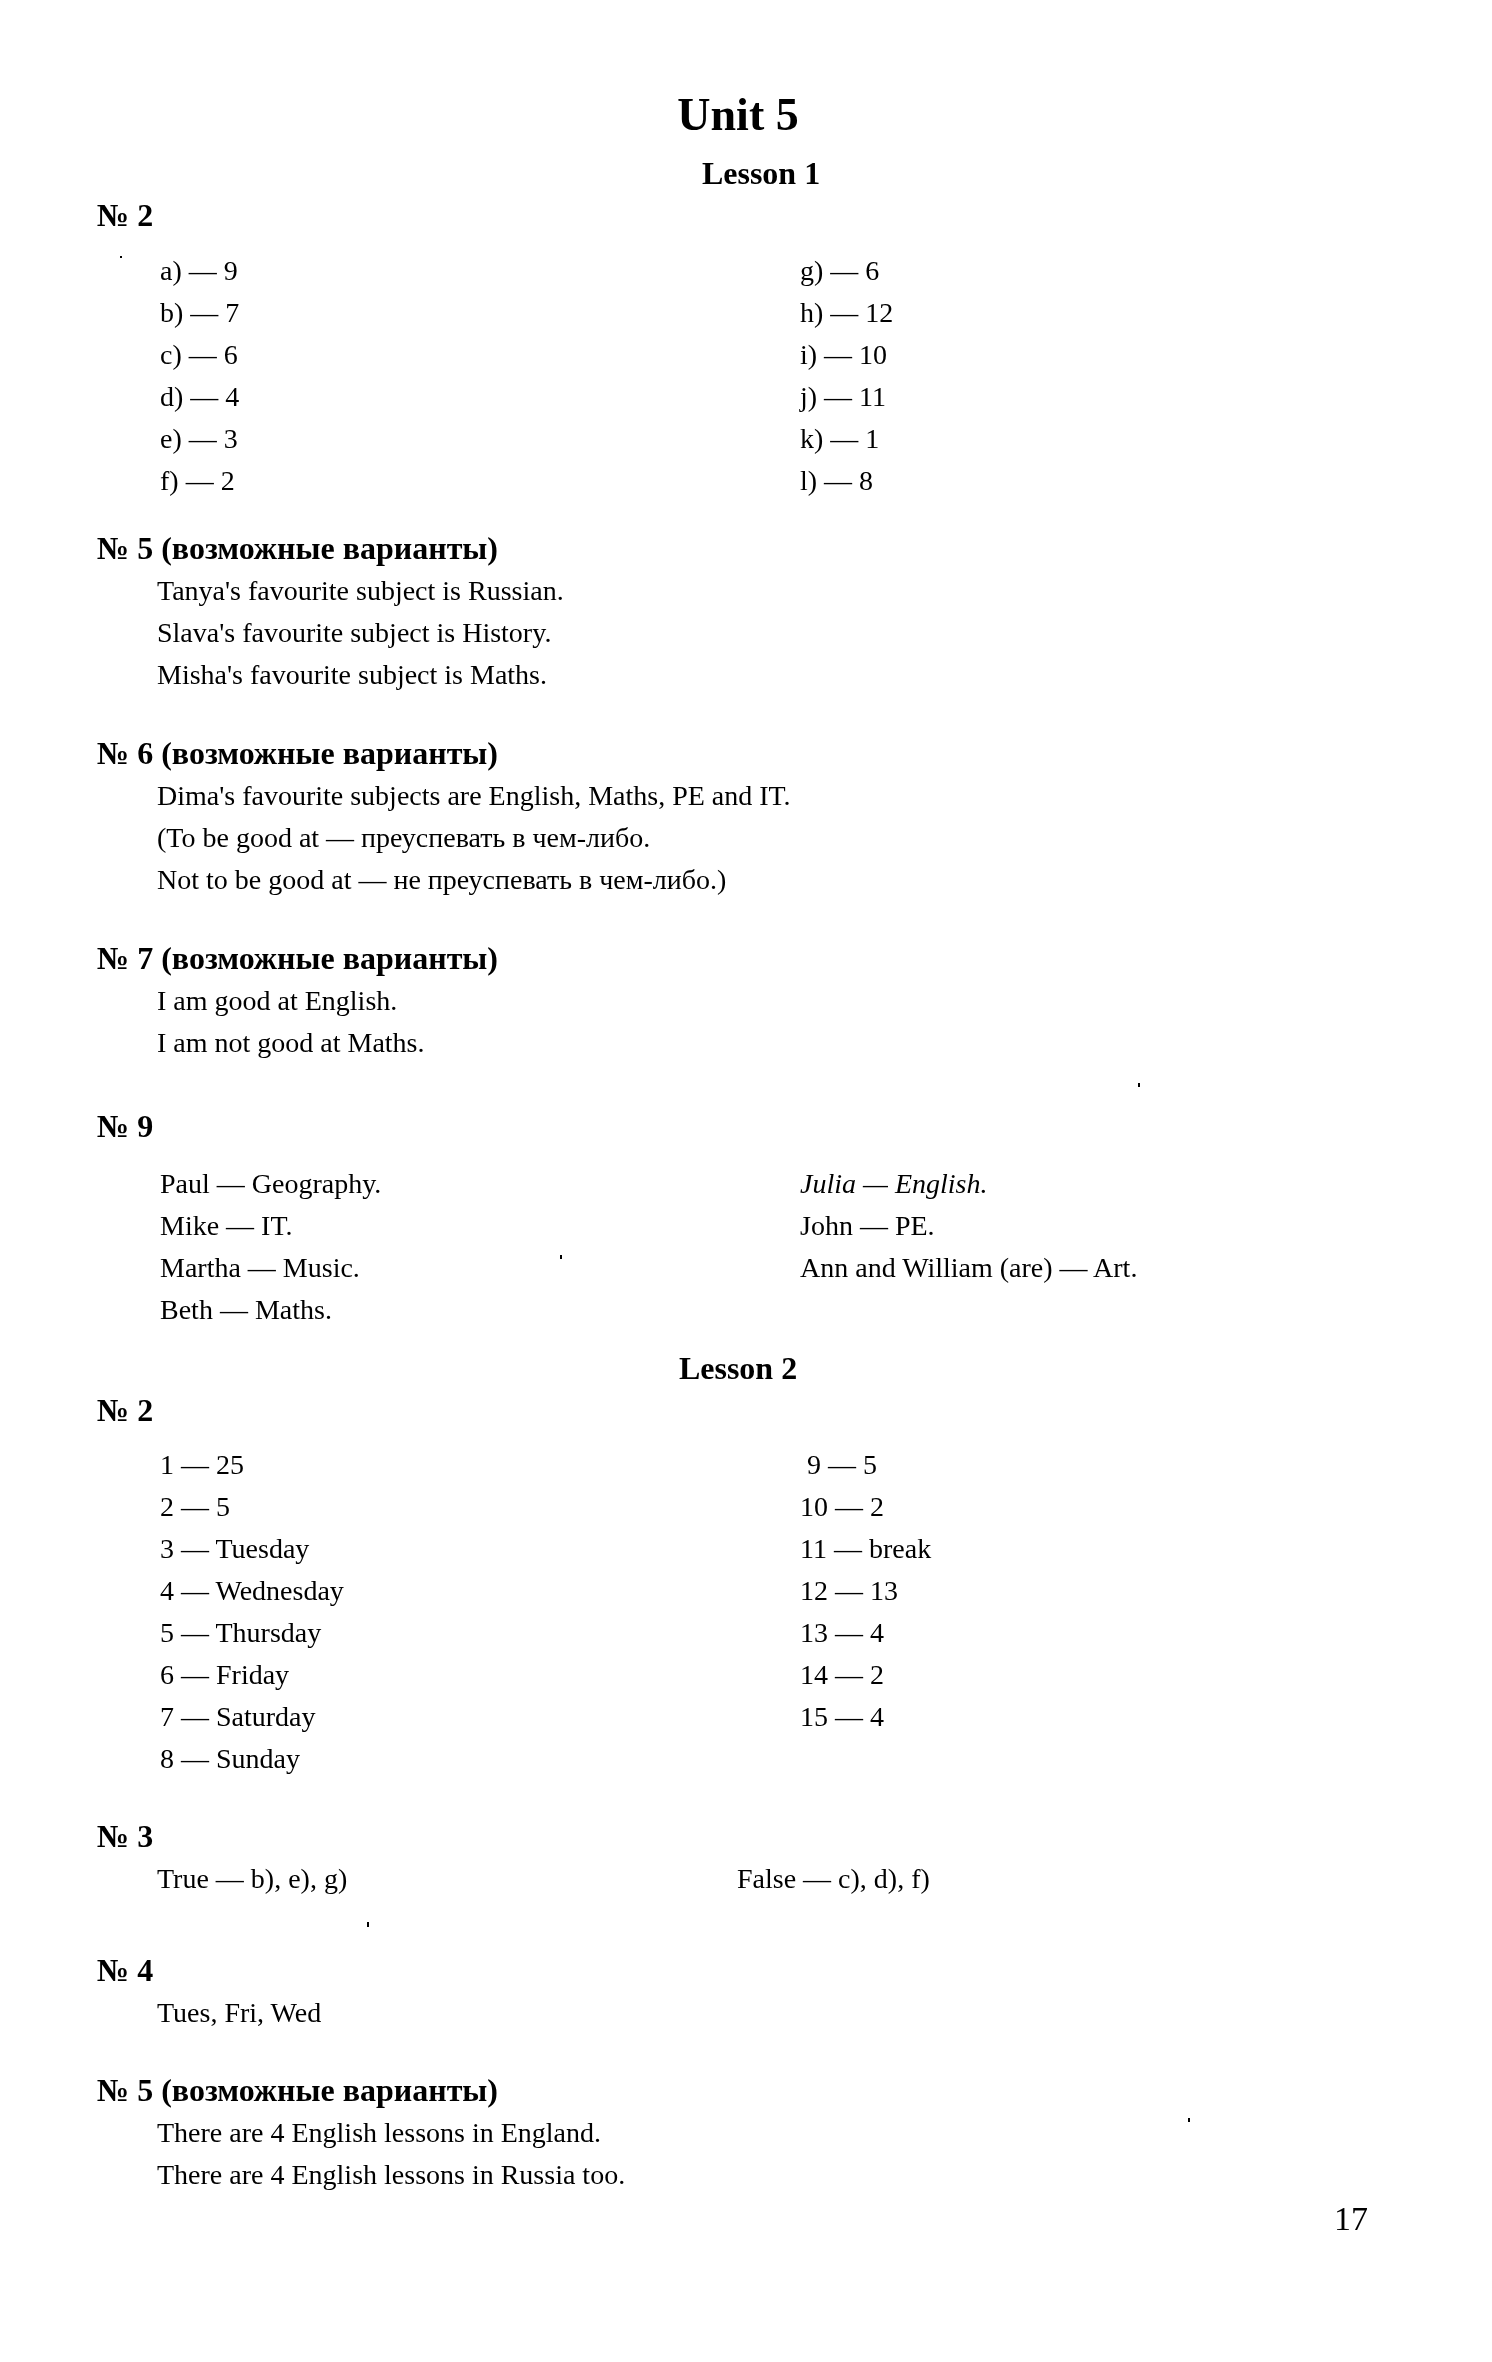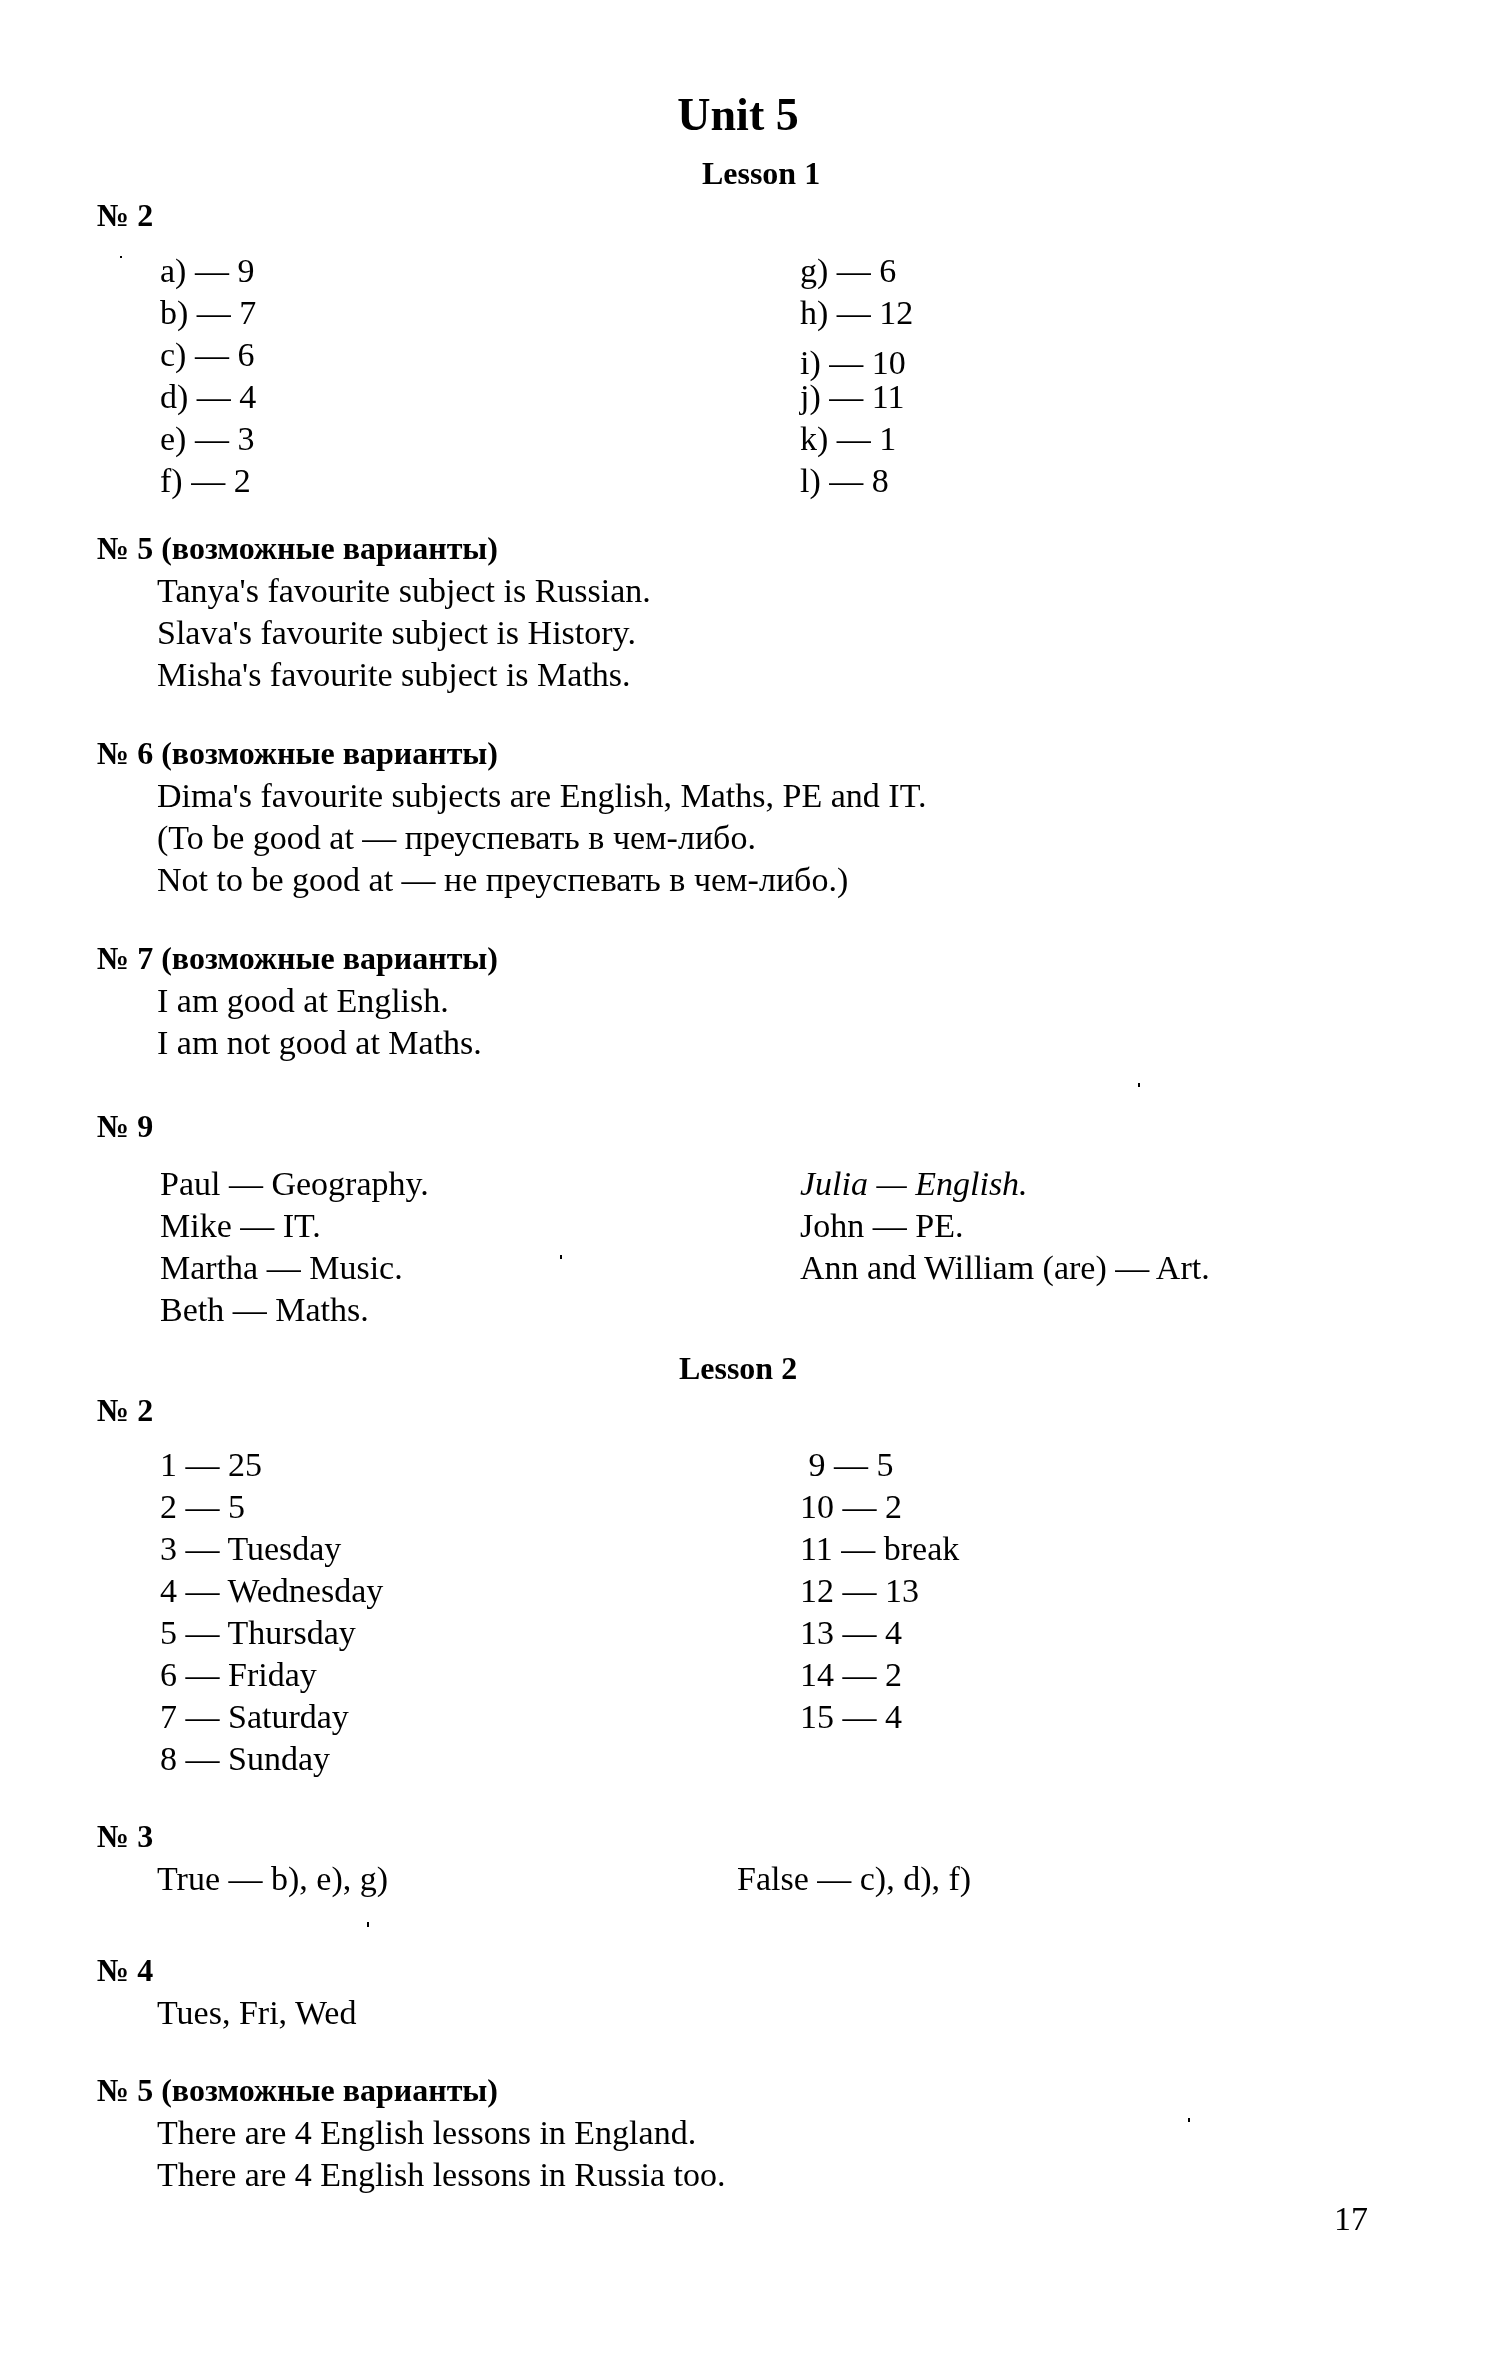--- a/index.html
+++ b/index.html
@@ -2,21 +2,21 @@
 <html><head>
 <meta charset="utf-8">
 <style>
   html, body { margin:0; padding:0; background:#ffffff; }
   body { width:1492px; height:2362px; position:relative; overflow:hidden;
          font-family:"Liberation Serif","DejaVu Serif",serif; color:#000; }
   .abs { position:absolute; white-space:nowrap; }
   .unit-title { font-weight:bold; font-size:46px; left:0; width:1476px; text-align:center; top:88px; }
   .lesson-title { font-weight:bold; font-size:32px; left:0; width:1476px; text-align:center; }
   .heading { font-weight:bold; font-size:32px; left:97px; }
-  .line { font-size:34px; line-height:42px; }
+  .line { font-size:28px; line-height:42px; }
   .col-l { left:160px; }
   .col-r { left:800px; }
   .col-l2 { left:157px; }
   .page-number { font-size:34px; left:1334px; top:2200px; }
   .speck { position:absolute; background:#000; }
 </style>
 </head>
 <body>
 
 <div class="abs unit-title">Unit 5</div>
@@ -25,21 +25,21 @@
 
 <div class="abs heading" style="top:197px;">№ 2</div>
 <div class="abs line col-l" style="top:250px;">a) — 9</div>
 <div class="abs line col-l" style="top:292px;">b) — 7</div>
 <div class="abs line col-l" style="top:334px;">c)   — 6</div>
 <div class="abs line col-l" style="top:376px;">d)   — 4</div>
 <div class="abs line col-l" style="top:418px;">e)   — 3</div>
 <div class="abs line col-l" style="top:460px;">f)   — 2</div>
 <div class="abs line col-r" style="top:250px;">g)  — 6</div>
 <div class="abs line col-r" style="top:292px;">h)  — 12</div>
-<div class="abs line col-r" style="top:342px;">i)   — 10</div>
+<div class="abs line col-r" style="top:334px;">i)   — 10</div>
 <div class="abs line col-r" style="top:376px;">j)   — 11</div>
 <div class="abs line col-r" style="top:418px;">k)  — 1</div>
 <div class="abs line col-r" style="top:460px;">l)   — 8</div>
 
 <div class="abs heading" style="top:530px;">№ 5 (возможные варианты)</div>
 <div class="abs line col-l2" style="top:570px;">Tanya's favourite subject is Russian.</div>
 <div class="abs line col-l2" style="top:612px;">Slava's favourite subject is History.</div>
 <div class="abs line col-l2" style="top:654px;">Misha's favourite subject is Maths.</div>
 
 <div class="abs heading" style="top:735px;">№ 6 (возможные варианты)</div>

